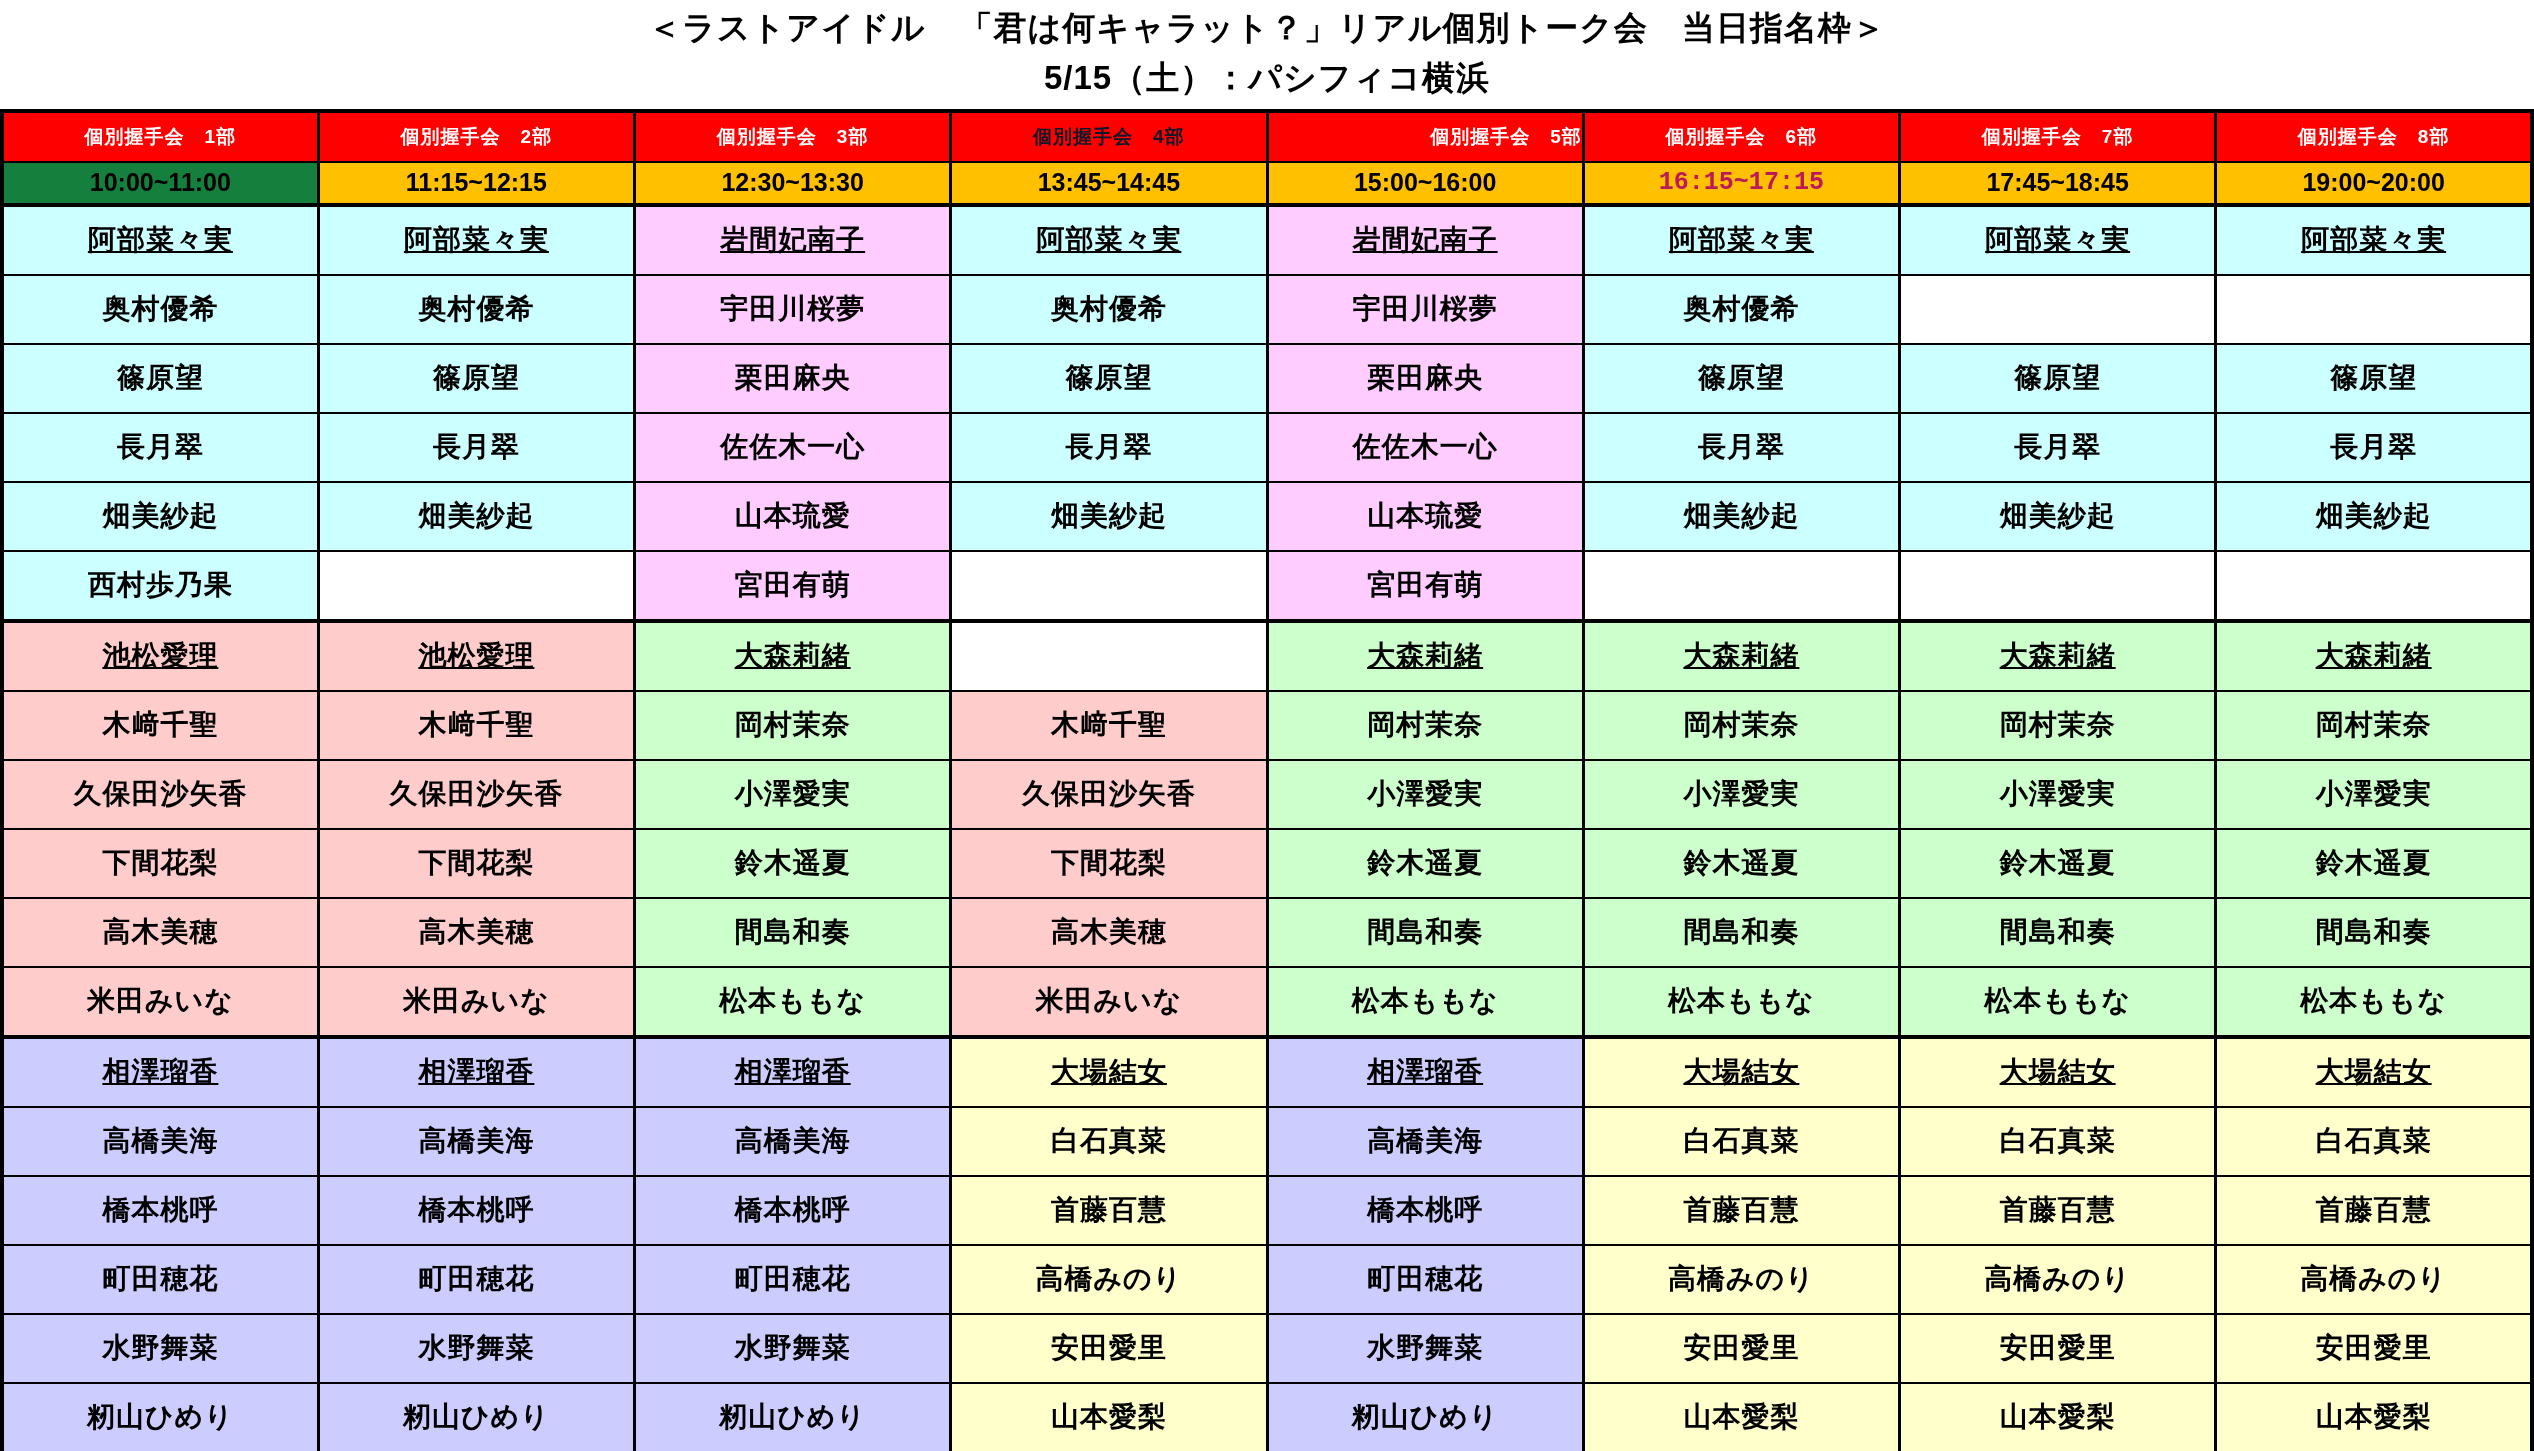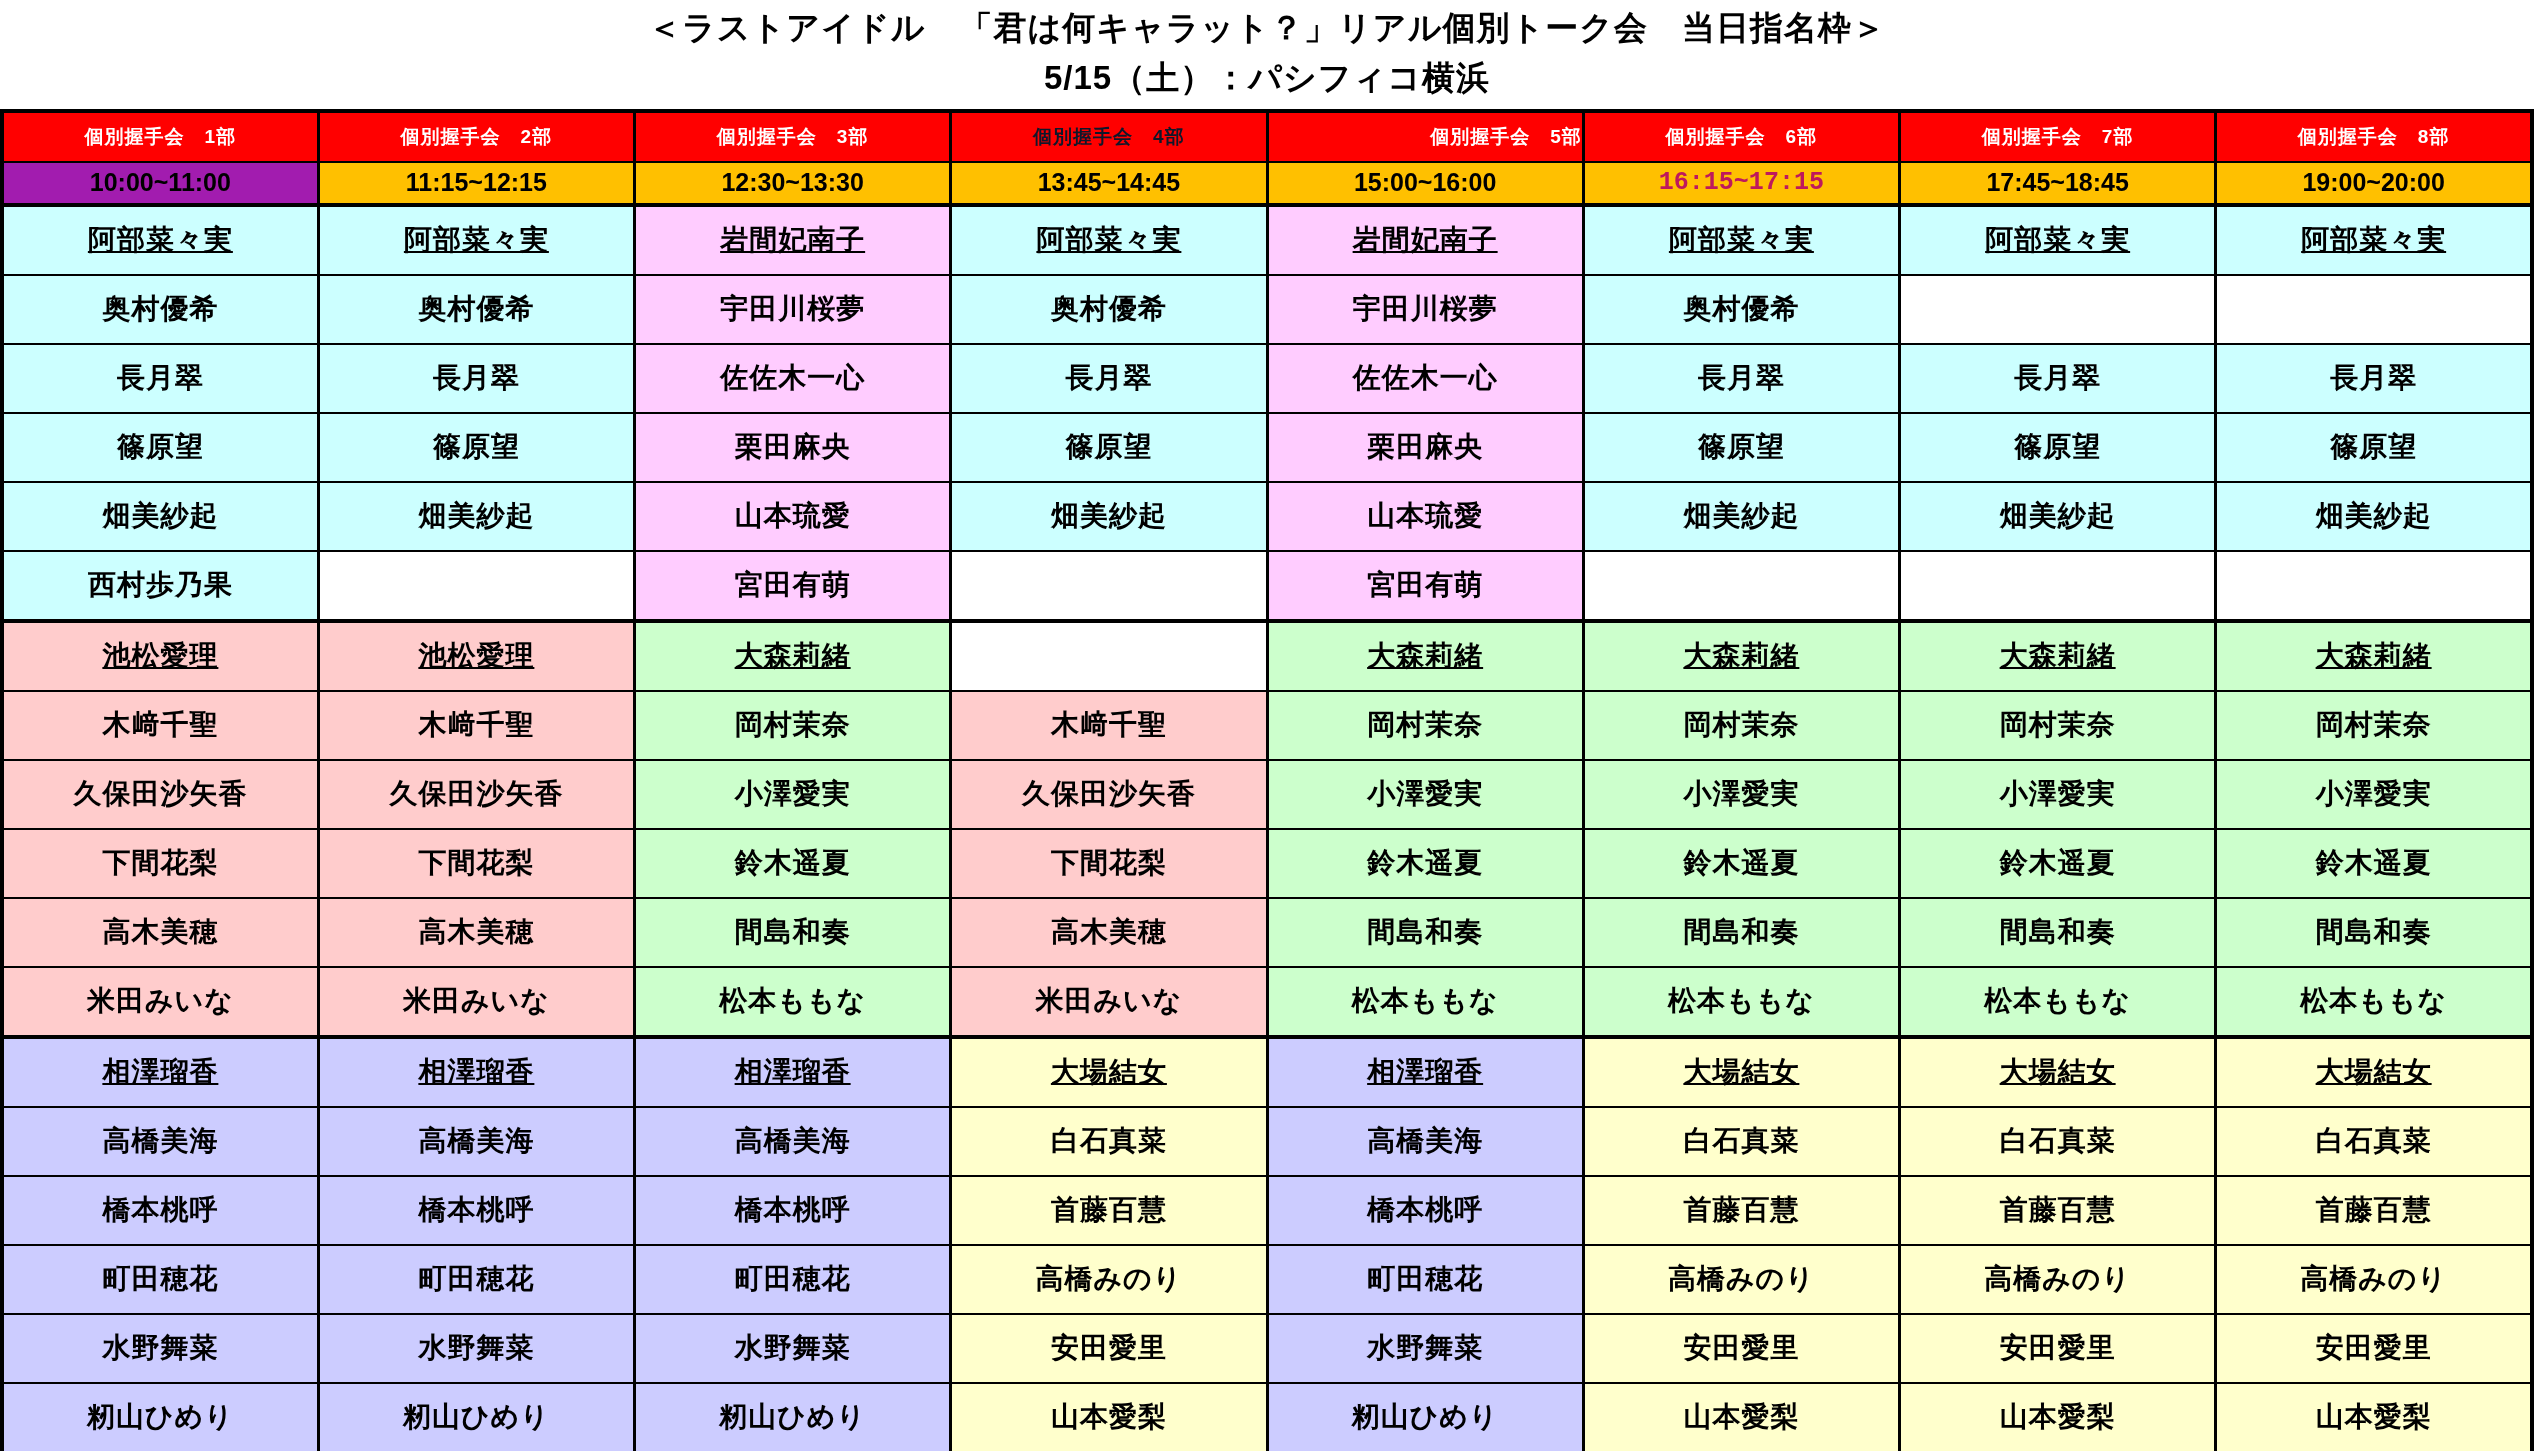--- a/index.html
+++ b/index.html
@@ -43,21 +43,21 @@
         <th class="session" style="background: rgb(255, 0, 0); color: rgb(255, 255, 255);">個別握手会　1部</th>
         <th class="session" style="background: rgb(255, 0, 0); color: rgb(255, 255, 255);">個別握手会　2部</th>
         <th class="session" style="background: rgb(255, 0, 0); color: rgb(255, 255, 255);">個別握手会　3部</th>
         <th class="session" style="background: rgb(255, 0, 0); color: #0f172a;">個別握手会　4部</th>
         <th class="session" style="background: rgb(255, 0, 0); color: rgb(255, 255, 255); text-align: right;">個別握手会　5部</th>
         <th class="session" style="background: rgb(255, 0, 0); color: rgb(255, 255, 255);">個別握手会　6部</th>
         <th class="session" style="background: rgb(255, 0, 0); color: rgb(255, 255, 255);">個別握手会　7部</th>
         <th class="session" style="background: rgb(255, 0, 0); color: rgb(255, 255, 255);">個別握手会　8部</th>
       </tr>
       <tr>
-        <th class="time" style="background: #a21caf; color: rgb(0, 0, 0);">10:00~11:00</th>
+        <th class="time" style="background: #15803d; color: rgb(0, 0, 0);">10:00~11:00</th>
         <th class="time" style="background: rgb(255, 192, 0); color: rgb(0, 0, 0);">11:15~12:15</th>
         <th class="time" style="background: rgb(255, 192, 0); color: rgb(0, 0, 0);">12:30~13:30</th>
         <th class="time" style="background: rgb(255, 192, 0); color: rgb(0, 0, 0);">13:45~14:45</th>
         <th class="time" style="background: rgb(255, 192, 0); color: rgb(0, 0, 0);">15:00~16:00</th>
         <th class="time" style="background: rgb(255, 192, 0); color: #be185d; font-family: Liberation Mono, monospace;">16:15~17:15</th>
         <th class="time" style="background: rgb(255, 192, 0); color: rgb(0, 0, 0);">17:45~18:45</th>
         <th class="time" style="background: rgb(255, 192, 0); color: rgb(0, 0, 0);">19:00~20:00</th>
       </tr>
     </thead>
   <tbody>
@@ -75,38 +75,38 @@
         <td class="member" style="background: rgb(204, 255, 255);">奥村優希</td>
         <td class="member" style="background: rgb(204, 255, 255);">奥村優希</td>
         <td class="member" style="background: rgb(255, 204, 255);">宇田川桜夢</td>
         <td class="member" style="background: rgb(204, 255, 255);">奥村優希</td>
         <td class="member" style="background: rgb(255, 204, 255);">宇田川桜夢</td>
         <td class="member" style="background: rgb(204, 255, 255);">奥村優希</td>
         <td class="member" style="background: rgb(255, 255, 255);"></td>
         <td class="member" style="background: rgb(255, 255, 255);"></td>
       </tr>
       <tr>
+        <td class="member" style="background: rgb(204, 255, 255);">篠原望</td>
+        <td class="member" style="background: rgb(204, 255, 255);">篠原望</td>
+        <td class="member" style="background: rgb(255, 204, 255);">栗田麻央</td>
+        <td class="member" style="background: rgb(204, 255, 255);">篠原望</td>
+        <td class="member" style="background: rgb(255, 204, 255);">栗田麻央</td>
+        <td class="member" style="background: rgb(204, 255, 255);">篠原望</td>
+        <td class="member" style="background: rgb(204, 255, 255);">篠原望</td>
+        <td class="member" style="background: rgb(204, 255, 255);">篠原望</td>
+      </tr>
+      <tr>
         <td class="member" style="background: rgb(204, 255, 255);">長月翠</td>
         <td class="member" style="background: rgb(204, 255, 255);">長月翠</td>
         <td class="member" style="background: rgb(255, 204, 255);">佐佐木一心</td>
         <td class="member" style="background: rgb(204, 255, 255);">長月翠</td>
         <td class="member" style="background: rgb(255, 204, 255);">佐佐木一心</td>
         <td class="member" style="background: rgb(204, 255, 255);">長月翠</td>
         <td class="member" style="background: rgb(204, 255, 255);">長月翠</td>
         <td class="member" style="background: rgb(204, 255, 255);">長月翠</td>
-      </tr>
-      <tr>
-        <td class="member" style="background: rgb(204, 255, 255);">篠原望</td>
-        <td class="member" style="background: rgb(204, 255, 255);">篠原望</td>
-        <td class="member" style="background: rgb(255, 204, 255);">栗田麻央</td>
-        <td class="member" style="background: rgb(204, 255, 255);">篠原望</td>
-        <td class="member" style="background: rgb(255, 204, 255);">栗田麻央</td>
-        <td class="member" style="background: rgb(204, 255, 255);">篠原望</td>
-        <td class="member" style="background: rgb(204, 255, 255);">篠原望</td>
-        <td class="member" style="background: rgb(204, 255, 255);">篠原望</td>
       </tr>
       <tr>
         <td class="member" style="background: rgb(204, 255, 255);">畑美紗起</td>
         <td class="member" style="background: rgb(204, 255, 255);">畑美紗起</td>
         <td class="member" style="background: rgb(255, 204, 255);">山本琉愛</td>
         <td class="member" style="background: rgb(204, 255, 255);">畑美紗起</td>
         <td class="member" style="background: rgb(255, 204, 255);">山本琉愛</td>
         <td class="member" style="background: rgb(204, 255, 255);">畑美紗起</td>
         <td class="member" style="background: rgb(204, 255, 255);">畑美紗起</td>
         <td class="member" style="background: rgb(204, 255, 255);">畑美紗起</td>

